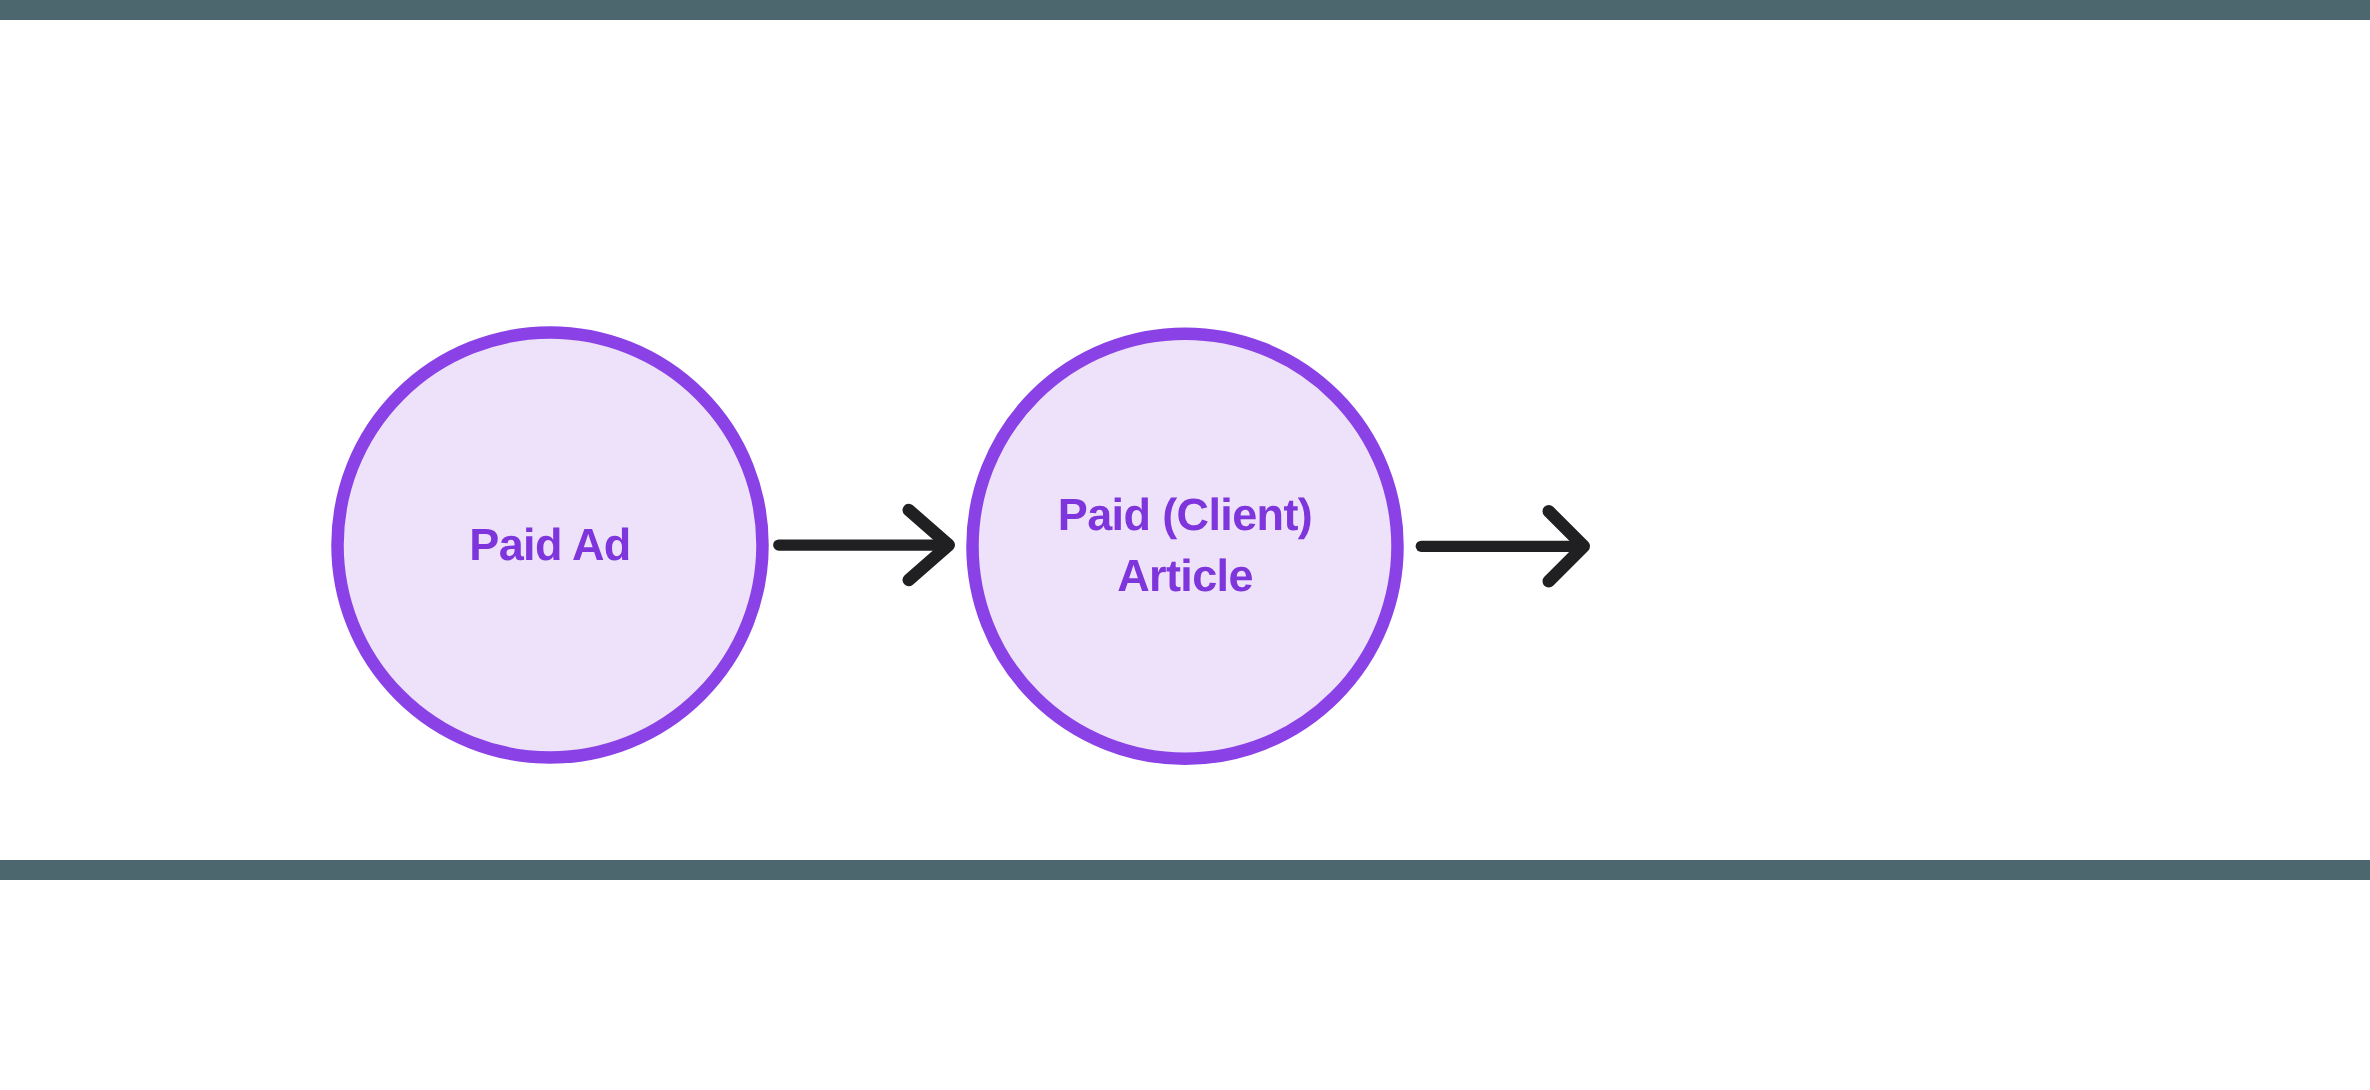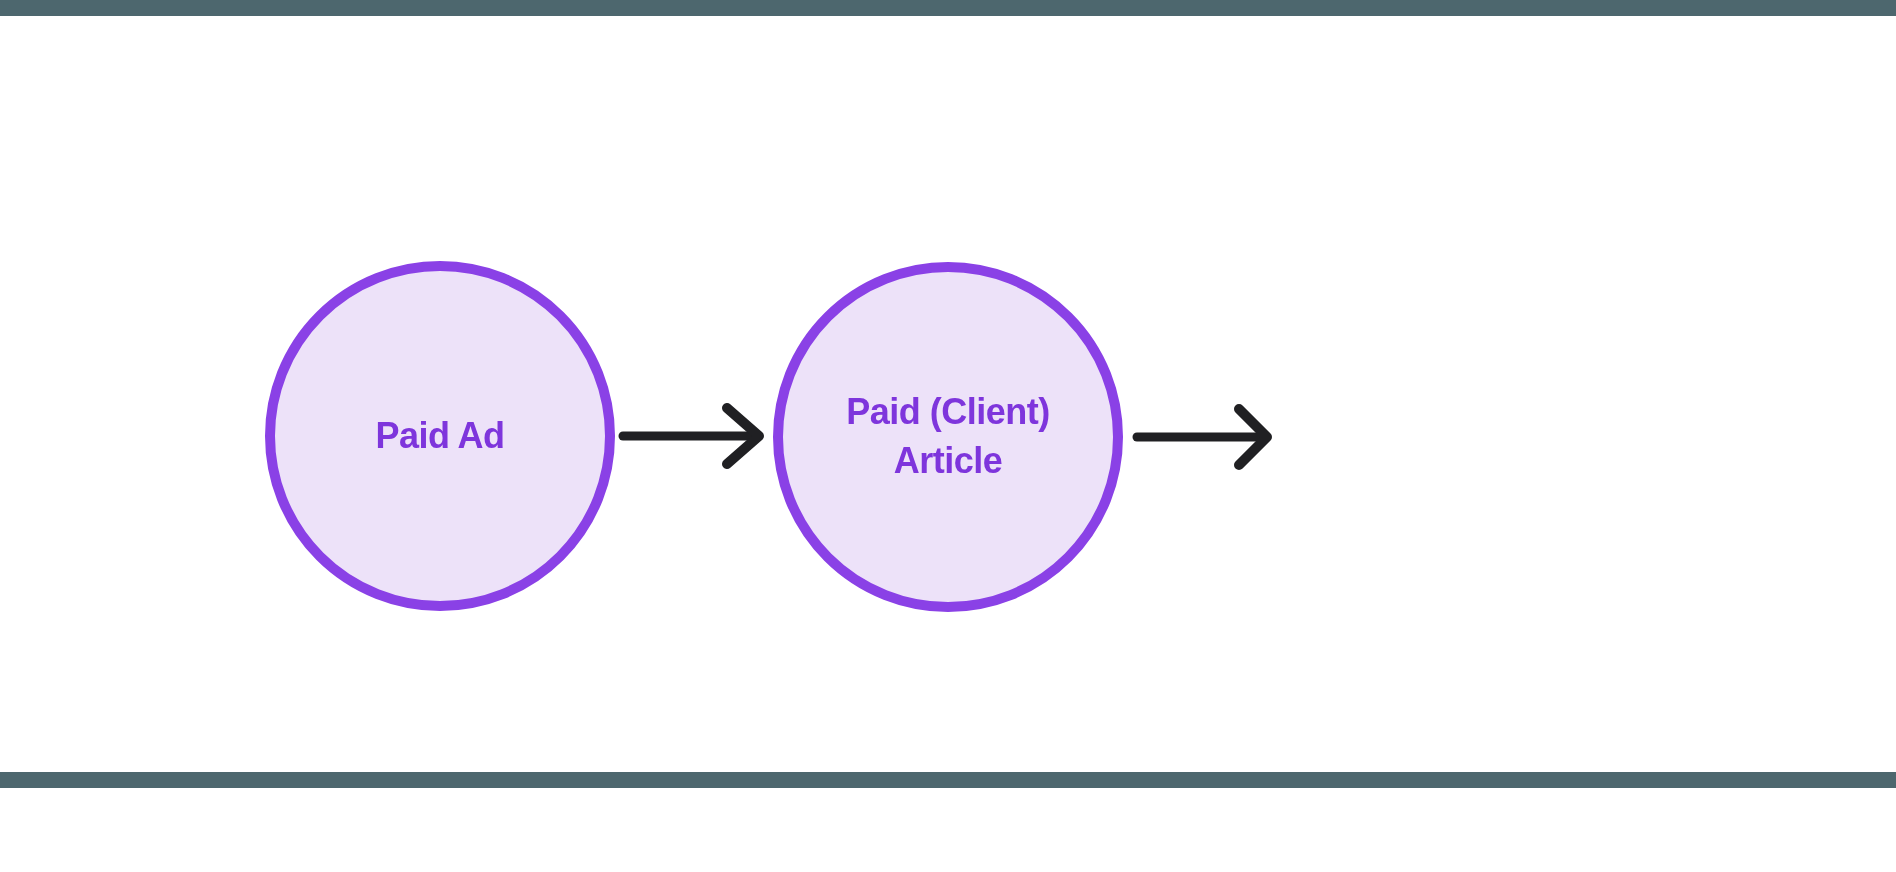--- a/index.html
+++ b/index.html
@@ -4,21 +4,21 @@
 <style>
   html, body {
     margin: 0;
     padding: 0;
     background: var(--c-page-bg, #ffffff);
     font-family: "Liberation Sans", sans-serif;
   }
   .canvas {
     position: relative;
     width: 1896px;
-    height: 788px;
+    height: 704px;
     background: var(--c-page-bg, #ffffff);
     overflow: hidden;
   }
   .edge-band {
     position: absolute;
     left: 0;
     width: 1896px;
     height: 16px;
     background: var(--c-band, #4d676e);
   }

